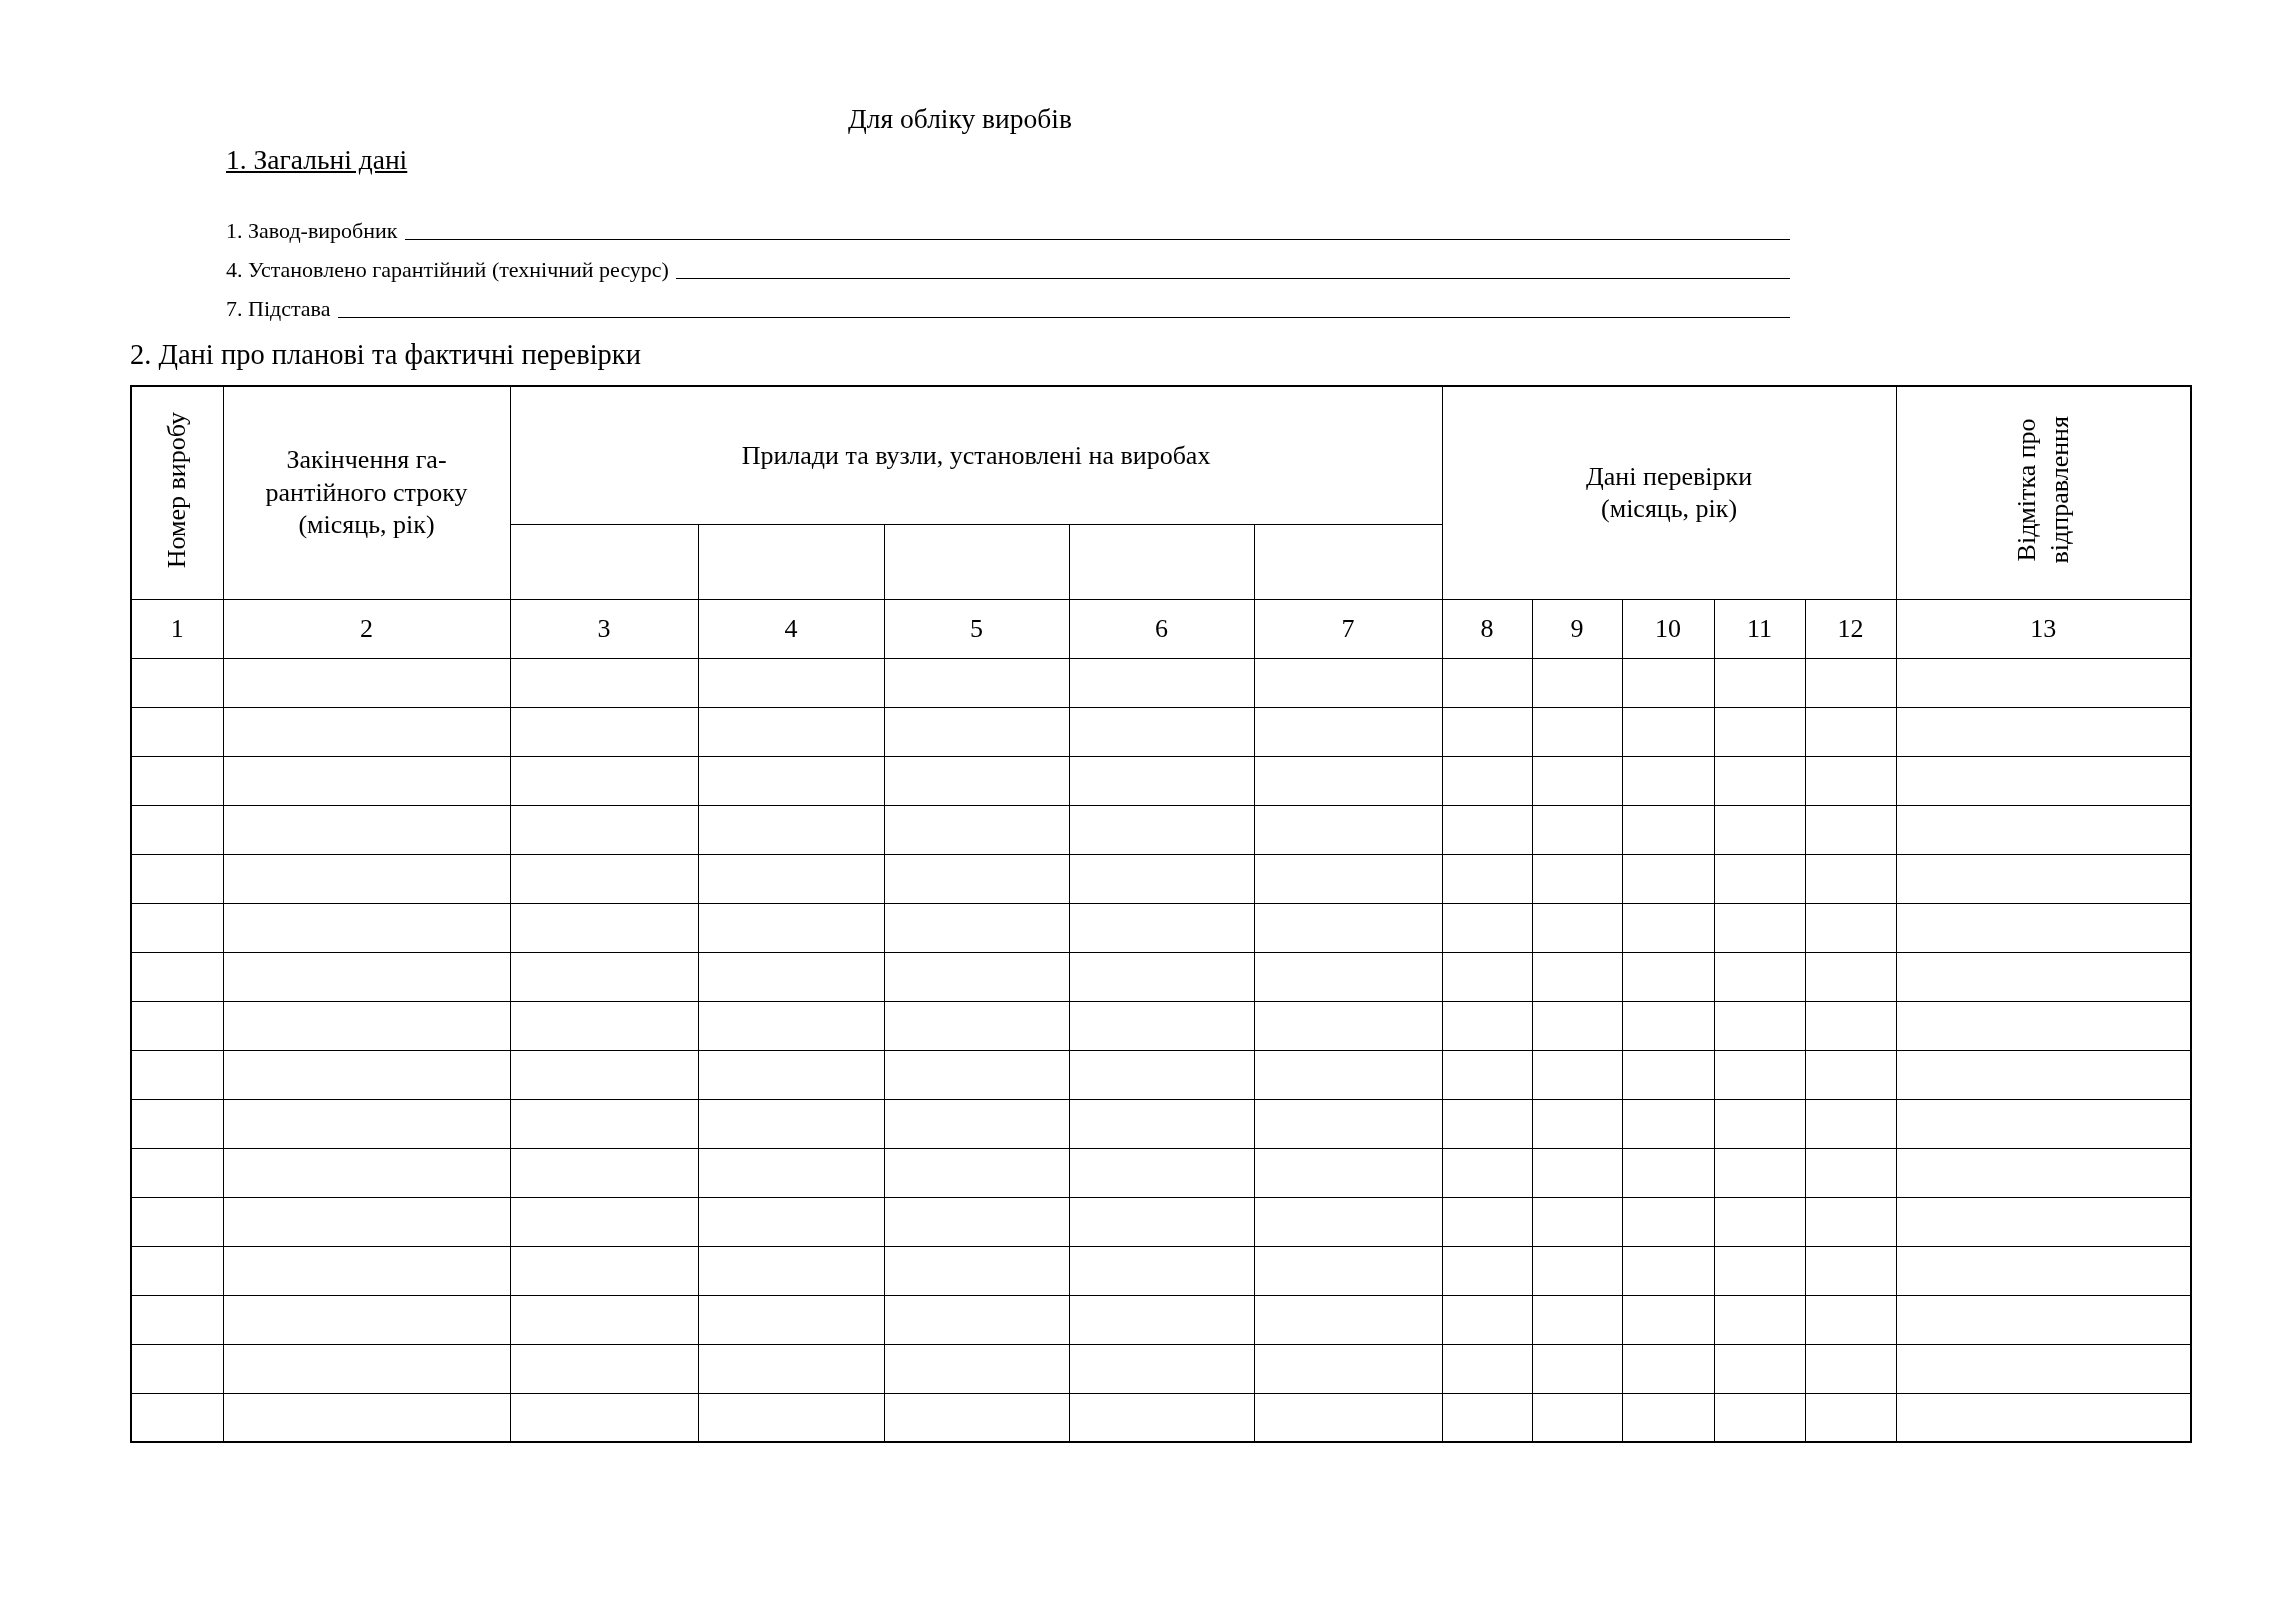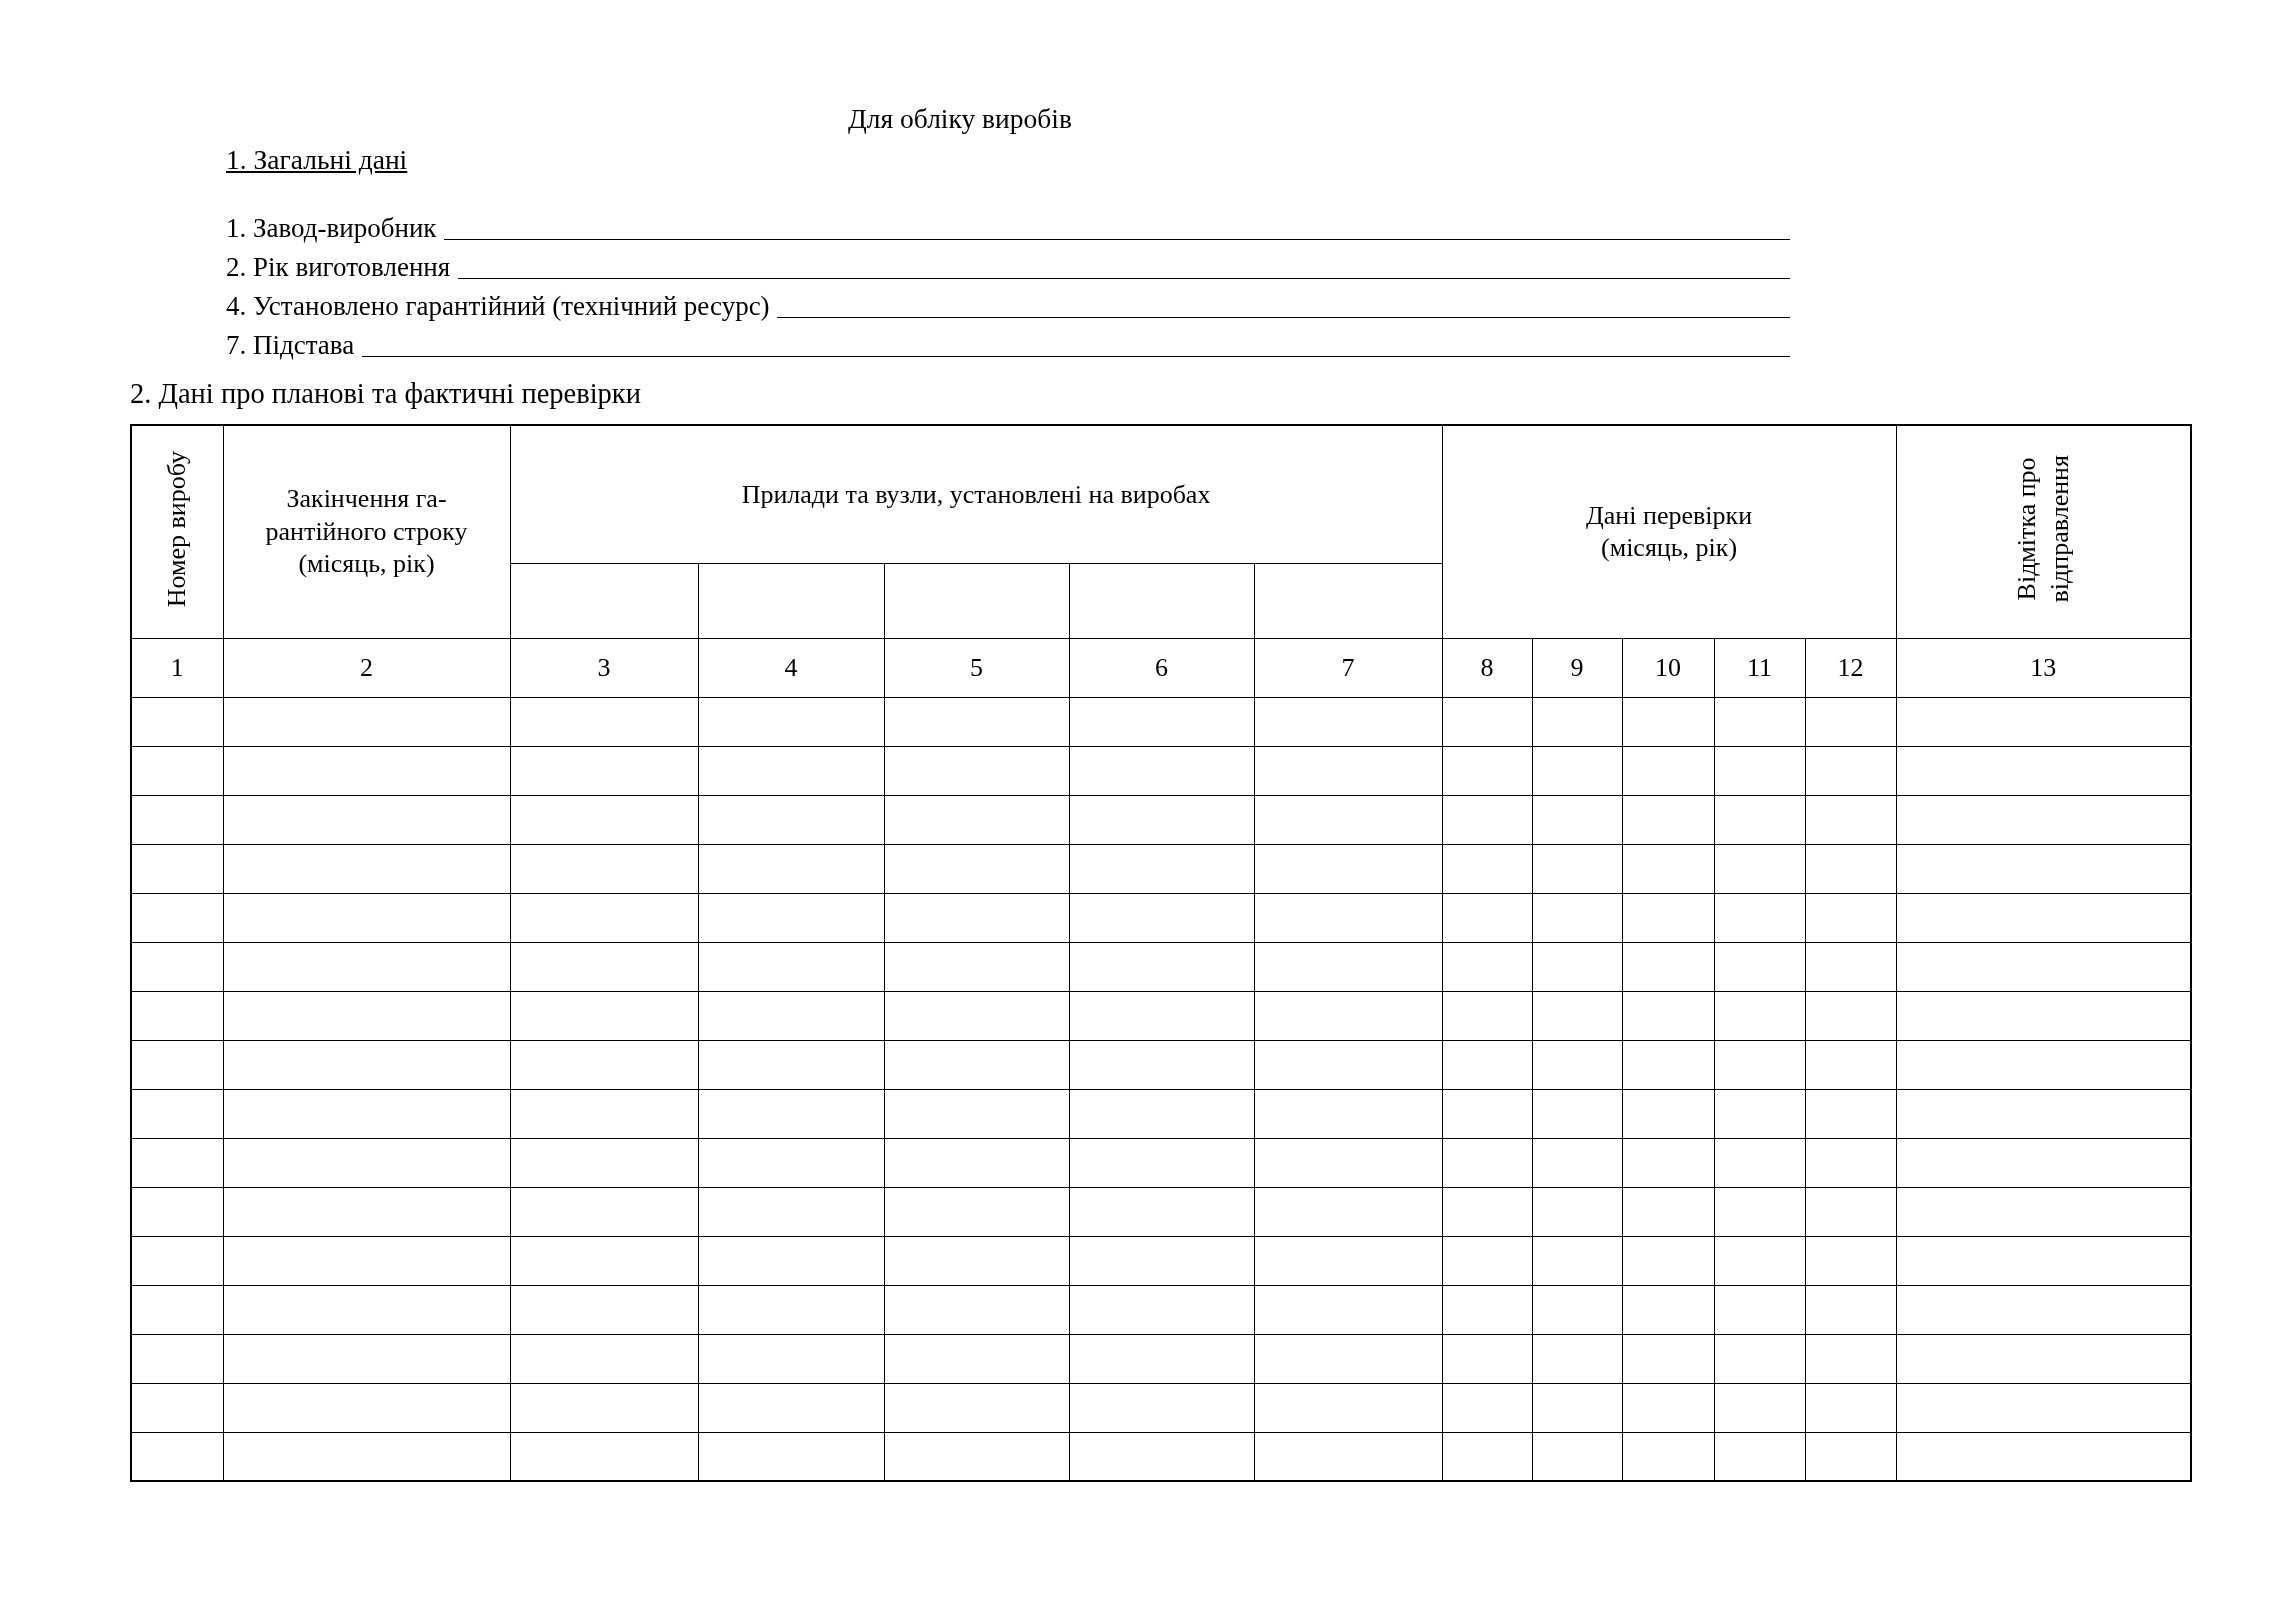--- a/index.html
+++ b/index.html
@@ -32,21 +32,21 @@
   }
   .fields {
     margin: 29px 0 0 96px;
   }
   .field-row {
     display: flex;
     align-items: flex-end;
     height: 39px;
   }
   .field-label {
-    font-size: 27px;
+    font-size: 22px;
     white-space: nowrap;
   }
   .field-line {
     flex: 1;
     border-bottom: 1.8px solid #000;
     margin-left: 7.3px;
     margin-bottom: 4.6px;
     height: 0.9px;
   }
   .sec2-heading {
@@ -91,24 +91,20 @@
 
 <div class="content">
 
   <div class="form-title">Для обліку виробів</div>
 
   <div class="sec1-heading">1. Загальні дані</div>
 
   <div class="fields">
     <div class="field-row">
       <span class="field-label">1. Завод-виробник</span>
-      <span class="field-line"></span>
-    </div>
-    <div class="field-row">
-      <span class="field-label">2. Рік виготовлення</span>
       <span class="field-line"></span>
     </div>
     <div class="field-row">
       <span class="field-label">4. Установлено гарантійний (технічний ресурс)</span>
       <span class="field-line"></span>
     </div>
     <div class="field-row">
       <span class="field-label">7. Підстава</span>
       <span class="field-line"></span>
     </div>

